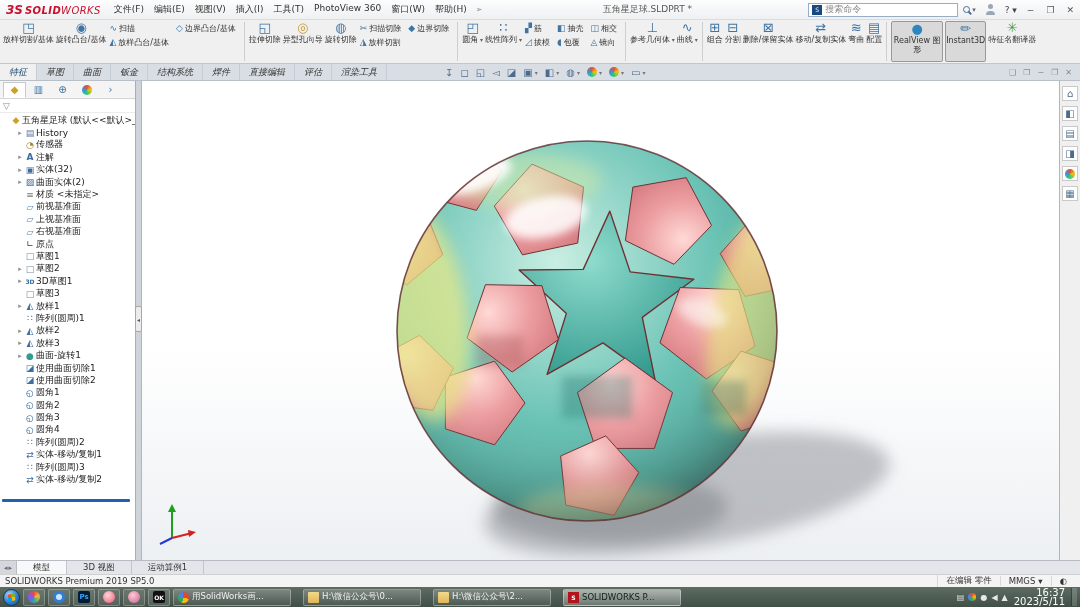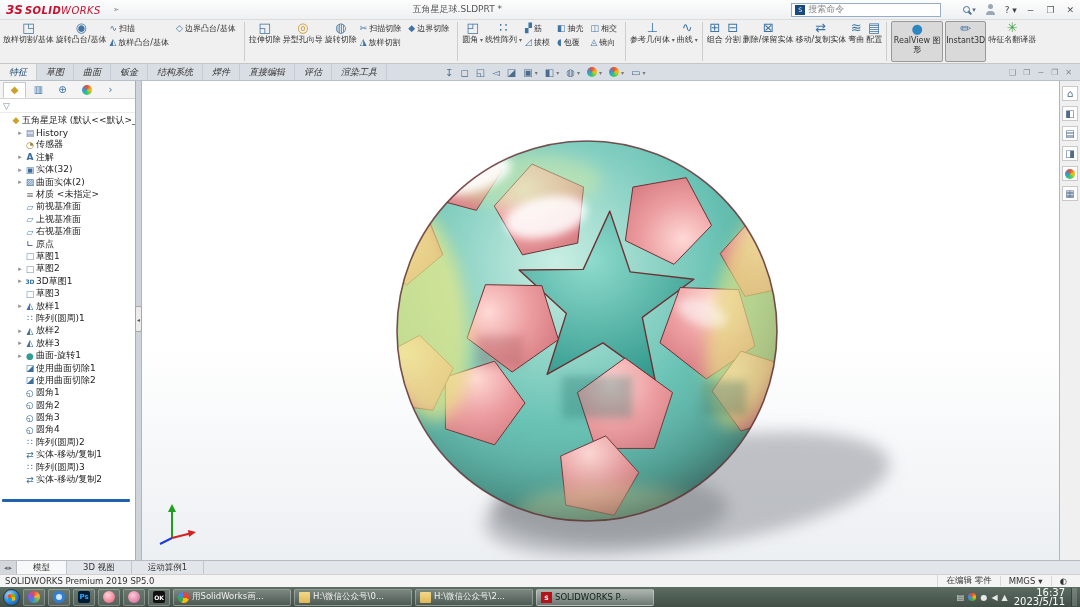--- a/index.html
+++ b/index.html
@@ -9,21 +9,21 @@
   
   .titlebar{height:20px;background:linear-gradient(#fdfdfd,#eef0f2);display:flex;align-items:center;font-size:9px;border-bottom:1px solid #dcdcdc;flex:none;}
   .logo{display:flex;align-items:baseline;padding:0 8px 0 6px;color:#c8102e;font-style:italic;white-space:nowrap;}
   .logo .mark{font-weight:bold;font-size:12px;margin-right:2px;}
   .logo .n1{font-weight:bold;font-size:10px;letter-spacing:.4px;}
   .logo .n2{font-weight:normal;font-size:10px;letter-spacing:.4px;}
   .menubar{display:flex;color:#333;}
   .menu-item{padding:2px 5px;cursor:default;}
   .pin-glyph{color:#8a8a8a;font-size:8px;padding:0 4px;}
   .doctitle{flex:1;text-align:center;color:#555;}
-  .search{width:150px;height:14px;border:1px solid #98aec6;background:#fff;display:flex;align-items:center;color:#8a8a8a;padding:0 3px;gap:3px;margin-right:20px;}
+  .search{width:150px;height:14px;border:1px solid #98aec6;background:#fff;display:flex;align-items:center;color:#8a8a8a;padding:0 3px;gap:3px;margin-right:3px;}
   .search .swicon{width:10px;height:10px;background:#17497f;color:#fff;font-size:6px;display:flex;align-items:center;justify-content:center;flex:none;}
   .search .swicon::before{content:"S";}
   .mag{width:7px;height:7px;border:1.5px solid #4a6f96;border-radius:50%;position:relative;flex:none;margin:0 2px;}
   .mag::after{content:"";position:absolute;width:4px;height:1.5px;background:#4a6f96;transform:rotate(45deg);right:-3px;bottom:-1px;}
   .tb-caret{color:#667;font-size:7px;margin-right:4px;}
   .user-ic{width:11px;height:11px;position:relative;margin:0 5px;}
   .user-ic::before{content:"";position:absolute;top:0;left:3px;width:5px;height:5px;border-radius:50%;background:#9aa7b5;}
   .user-ic::after{content:"";position:absolute;bottom:0;left:1px;width:9px;height:4px;border-radius:4px 4px 0 0;background:#9aa7b5;}
   .help-btn{color:#444;padding:0 4px;}
   .cap-btn{color:#555;padding:0 6px;font-size:9px;}
@@ -136,20 +136,38 @@
 <body>
 
 <div class="app">
 
   <div class="titlebar">
     <div class="logo">
       <span class="mark">3S</span>
       <span class="n1">SOLID</span>
       <span class="n2">WORKS</span>
     </div>
+    <div class="menubar">
+
+        <div class="menu-item">文件(F)</div>
+
+        <div class="menu-item">编辑(E)</div>
+
+        <div class="menu-item">视图(V)</div>
+
+        <div class="menu-item">插入(I)</div>
+
+        <div class="menu-item">工具(T)</div>
+
+        <div class="menu-item">PhotoView 360</div>
+
+        <div class="menu-item">窗口(W)</div>
+
+        <div class="menu-item">帮助(H)</div>
+      </div>
     <span class="pin-glyph">➢</span>
     <div class="doctitle">五角星足球.SLDPRT *</div>
     <div class="search">
       <span class="swicon"></span>
       <span>搜索命令</span>
     </div>
     <span class="mag"></span>
     <span class="tb-caret">▾</span>
     <span class="user-ic"></span>
     <span class="help-btn">? ▾</span>
@@ -803,21 +821,21 @@
         </div>
 
         <div class="tb-app">
           <span class="ag" data-style="brain"></span>
         </div>
 
         <div class="tb-app">
           <span class="ag" data-style="ok">OK</span>
         </div>
       </div>
-    <div style="display:flex;gap:3px;flex:1;min-width:0">
+    <div style="display:flex;gap:12px;flex:1;min-width:0">
 
         <div class="tb-task">
           <span class="ti" data-style="chrome"></span>
           <span class="tlabel-task">用SolidWorks画...</span>
         </div>
 
         <div class="tb-task">
           <span class="ti" data-style="folder"></span>
           <span class="tlabel-task">H:\微信公众号\0...</span>
         </div>

